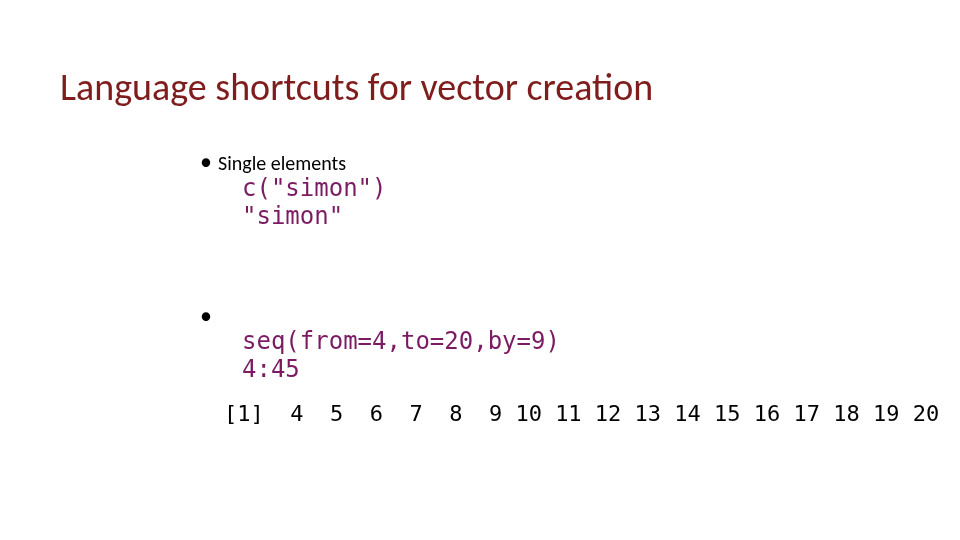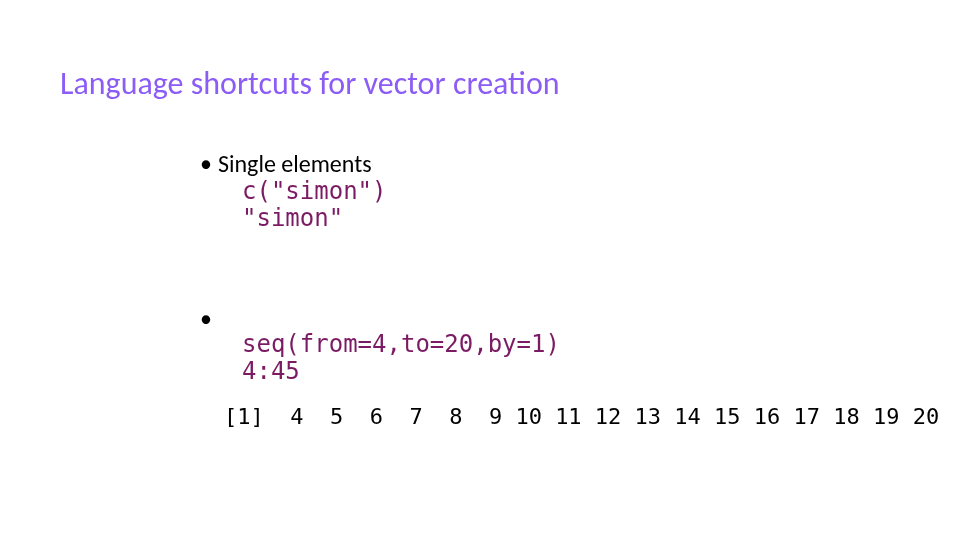--- a/index.html
+++ b/index.html
@@ -14,43 +14,43 @@
   .slide {
     position: relative;
     width: 960px;
     height: 540px;
     box-sizing: border-box;
   }
   .title {
     position: absolute;
     left: 60px;
     top: 64px;
-    font-size: 32px;
+    font-size: 38px;
     font-weight: 400;
     letter-spacing: 0px;
-    color: #8b5cf6;
+    color: #7f1d1d;
   }
   .body {
     position: absolute;
     left: 200px;
     top: 150px;
     width: 700px;
   }
   .bullet-row {
     display: flex;
     align-items: baseline;
     margin: 0;
   }
   .dot {
     font-size: 24px;
     line-height: 1;
     margin-right: 6px;
   }
   .bullet-text {
-    font-size: 24px;
+    font-size: 20px;
     line-height: 1.15;
   }
   .code-line {
     font-family: "Consolas", "Menlo", monospace;
     font-size: 24px;
     line-height: 1.15;
     color: #7b1b63; 
     margin: 0 0 0 42px;
   }
   .gap-lg { height: 74px; }
@@ -77,21 +77,21 @@
       <span class="bullet-text">Single elements</span>
     </div>
     <div class="code-line">c("simon")</div>
     <div class="code-line">"simon"</div>
 
     <div class="gap-lg"></div>
 
     <div class="bullet-row">
       <span class="dot">•</span>
     </div>
-    <div class="code-line">seq(from=4,to=20,by=1)</div>
+    <div class="code-line">seq(from=4,to=20,by=9)</div>
     <div class="code-line">4:45</div>
 
     <div class="gap-sm"></div>
 
     <div class="output-line">[1]  4  5  6  7  8  9 10 11 12 13 14 15 16 17 18 19 20</div>
 
   </div>
 </div>
 
 </body></html>

